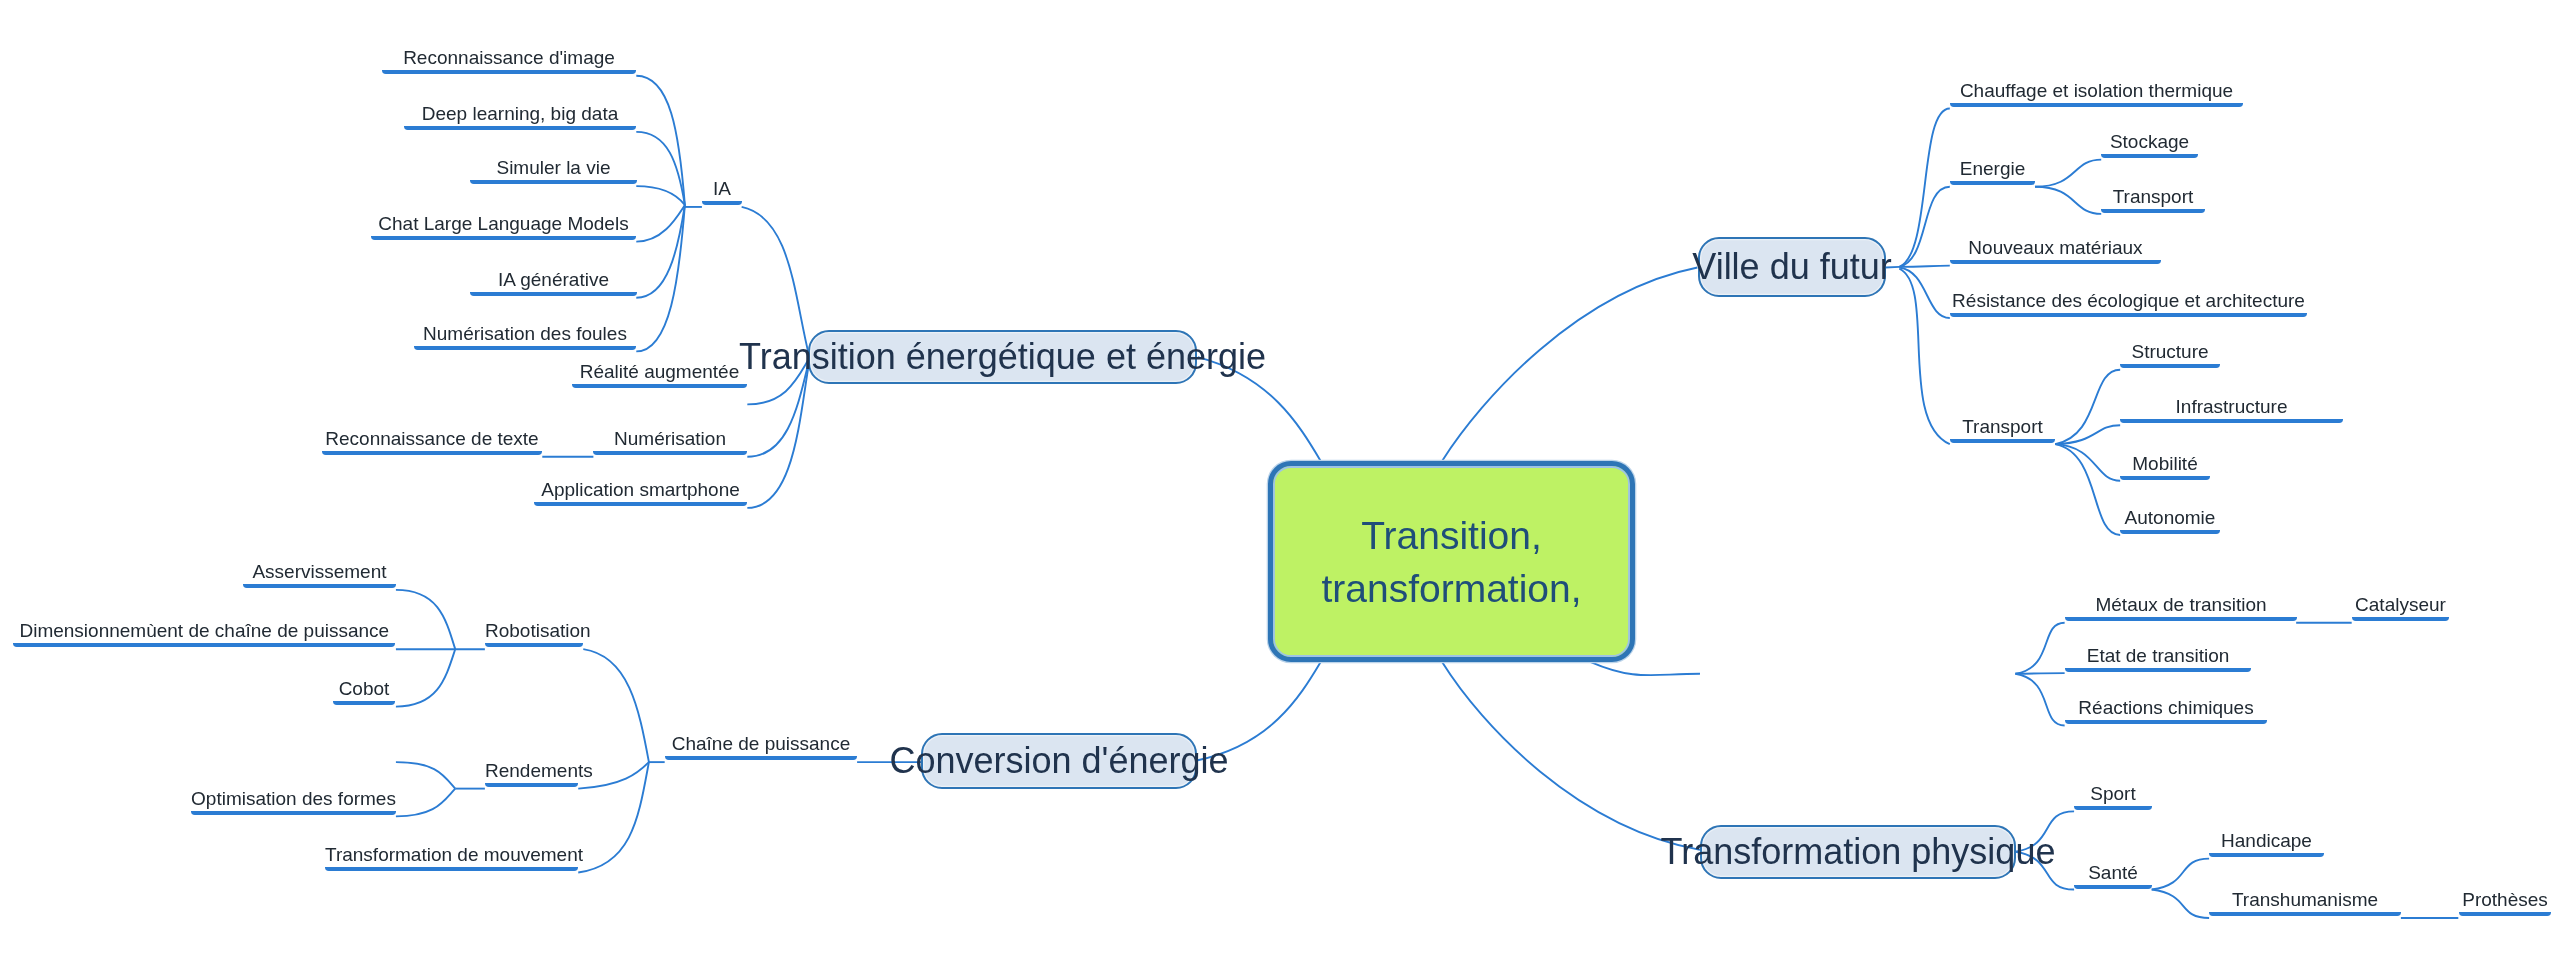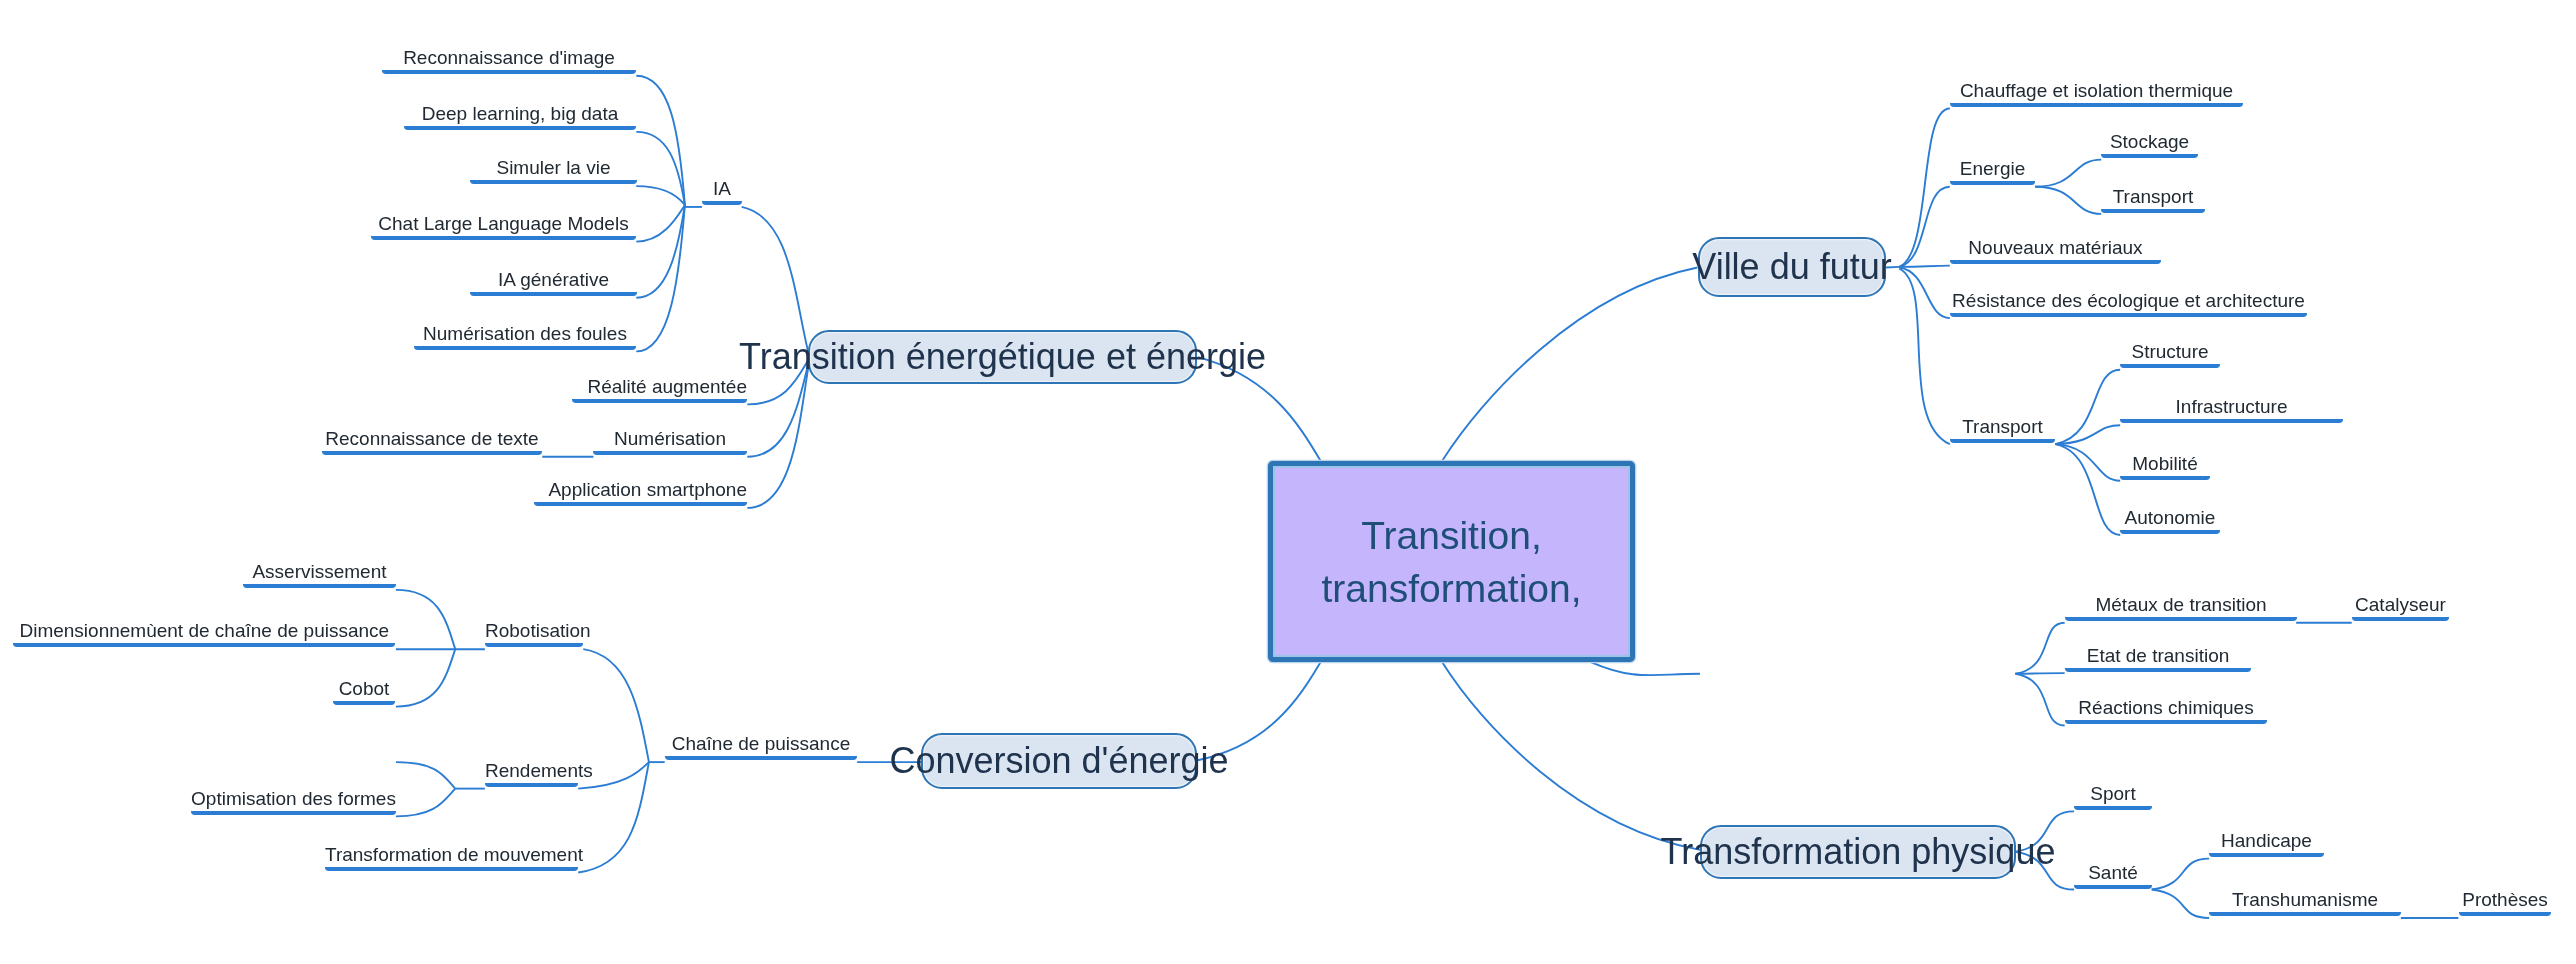--- a/index.html
+++ b/index.html
@@ -19,21 +19,21 @@
     border-bottom:4.4px solid var(--line);border-radius:3.8px;
   }
   .box{
     position:absolute;display:flex;align-items:center;justify-content:center;
     background:var(--box-fill);border:2.5px solid var(--box-border);
     border-radius:21px;color:var(--box-text);font-size:36px;white-space:nowrap;
     box-shadow:inset 0 0 0 1.3px rgba(255,255,255,.45);
   }
   .central{
     position:absolute;display:flex;flex-direction:column;align-items:center;justify-content:center;
-    background:#c4b5fd;border:5px solid var(--box-border);border-radius:5px;
+    background:#bef264;border:5px solid var(--box-border);border-radius:23px;
     box-shadow:0 0 0 1.9px #9dc3e6 inset, 0 0 0 1.3px #bcd4ea;
     color:var(--central-text);font-size:39px;line-height:53px;text-align:left;white-space:nowrap;
   }
 </style>
 </head>
 <body>
 
 <div id="canvas">
 
   <svg class="wires" viewBox="0 0 4082 1528">
@@ -108,24 +108,24 @@
   <div class="box" style="left:1698px;top:237px;width:188px;height:60px;">Ville du futur</div>
   <div class="box" style="left:1700px;top:825px;width:316px;height:54px;">Transformation physique</div>
 
   <div class="leaf" style="left:382px;top:45px;width:254px;">Reconnaissance d'image</div>
   <div class="leaf" style="left:404px;top:101px;width:232px;">Deep learning, big data</div>
   <div class="leaf" style="left:470px;top:155px;width:167px;">Simuler la vie</div>
   <div class="leaf" style="left:371px;top:211px;width:265px;">Chat Large Language Models</div>
   <div class="leaf" style="left:470px;top:267px;width:167px;">IA générative</div>
   <div class="leaf" style="left:414px;top:321px;width:222px;">Numérisation des foules</div>
   <div class="leaf" style="left:702px;top:176px;width:40px;">IA</div>
-  <div class="leaf" style="left:572px;top:374px;width:175px;text-align:right;">Réalité augmentée</div>
+  <div class="leaf" style="left:572px;top:359px;width:175px;">Réalité augmentée</div>
   <div class="leaf" style="left:593px;top:426px;width:154px;">Numérisation</div>
   <div class="leaf" style="left:322px;top:426px;width:220px;">Reconnaissance de texte</div>
-  <div class="leaf" style="left:534px;top:477px;width:213px;text-align:right;">Application smartphone</div>
+  <div class="leaf" style="left:534px;top:477px;width:213px;">Application smartphone</div>
 
   <div class="leaf" style="left:243px;top:559px;width:153px;">Asservissement</div>
   <div class="leaf" style="left:13.3px;top:618px;width:382px;">Dimensionnemùent de chaîne de puissance</div>
   <div class="leaf" style="left:333px;top:676px;width:62px;">Cobot</div>
   <div class="leaf" style="left:485px;top:618px;width:98px;">Robotisation</div>
   <div class="leaf" style="left:191px;top:786px;width:205px;">Optimisation des formes</div>
   <div class="leaf" style="left:485px;top:758px;width:93px;">Rendements</div>
   <div class="leaf" style="left:325px;top:842px;width:253px;">Transformation de mouvement</div>
   <div class="leaf" style="left:665px;top:731px;width:192px;">Chaîne de puissance</div>
 

